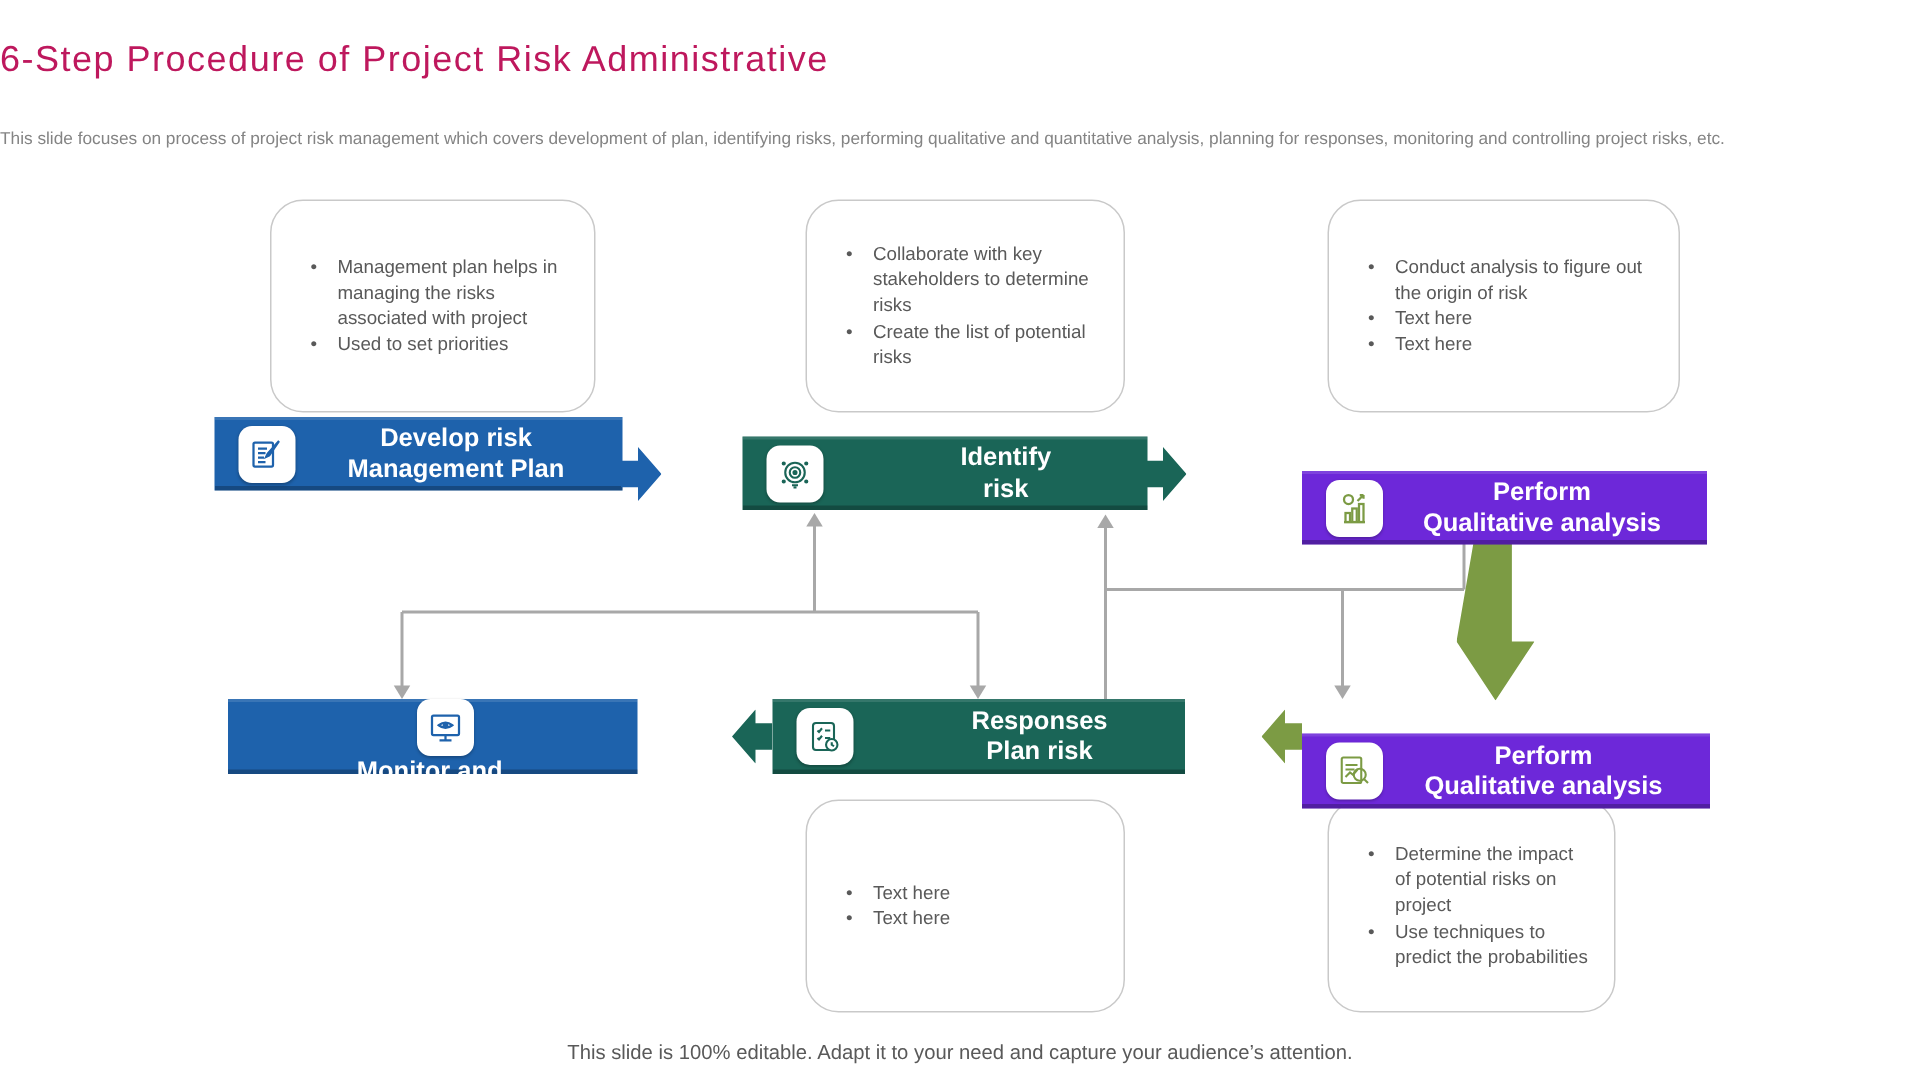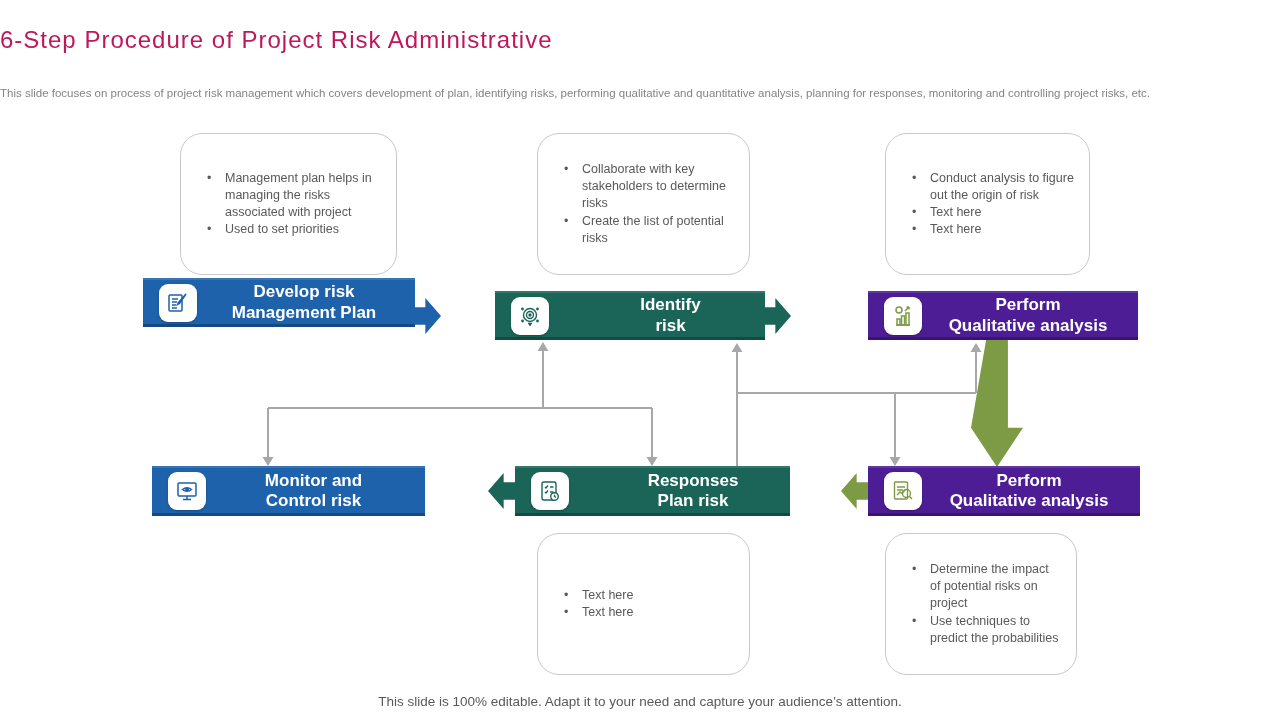--- a/index.html
+++ b/index.html
@@ -21,21 +21,21 @@
   .callout li::before{content:"\2022";position:absolute;left:12px;top:0;color:#595959;}
 
   .banner{position:absolute;height:49px;display:flex;align-items:center;color:#fff;}
   .banner .tile{width:38px;height:38px;background:#fff;border-radius:9px;margin-left:16px;
          flex:0 0 auto;display:flex;align-items:center;justify-content:center;
          box-shadow:0 1px 2px rgba(0,0,0,.25);}
   .banner .label{flex:1;text-align:center;font-size:17px;font-weight:bold;
          line-height:1.18;padding:0 8px 0 4px;}
   .blue{background:#1e62ac;box-shadow:inset 0 -3px 0 rgba(0,0,0,.25), inset 0 2px 0 rgba(255,255,255,.12);}
   .teal{background:#1a6557;box-shadow:inset 0 -3px 0 rgba(0,0,0,.25), inset 0 2px 0 rgba(255,255,255,.12);gap:31px;}
-  .olive{background:#4c1d95;box-shadow:inset 0 -3px 0 rgba(0,0,0,.25), inset 0 2px 0 rgba(255,255,255,.12);}
+  .olive{background:#6d28d9;box-shadow:inset 0 -3px 0 rgba(0,0,0,.25), inset 0 2px 0 rgba(255,255,255,.12);margin-top:23px;}
 
   .arrow-right{position:absolute;width:27px;height:40px;
          clip-path:polygon(0 28%, 42% 28%, 42% 5%, 100% 50%, 42% 95%, 42% 72%, 0 72%);}
   .arrow-left{position:absolute;width:27px;height:40px;
          clip-path:polygon(100% 28%, 58% 28%, 58% 5%, 0 50%, 58% 95%, 58% 72%, 100% 72%);}
   .fill-blue{background:#1e62ac;} .fill-teal{background:#1a6557;} .fill-olive{background:#7c9b44;}
   .big-down-arrow{position:absolute;left:971px;top:340px;width:52px;height:127px;background:#7c9b44;
          clip-path:polygon(29% 0, 71% 0, 71% 69%, 100% 69%, 50% 100%, 0 69%, 29% 0);}
   .connectors{position:absolute;left:0;top:0;pointer-events:none;}
 </style>
@@ -52,21 +52,21 @@
       <li>Management plan helps in managing the risks associated with project</li>
       <li>Used to set priorities</li>
     </ul>
   </div>
   <div class="callout" style="left:537px;top:133px;width:213px;">
     <ul>
       <li>Collaborate with key stakeholders to determine risks</li>
       <li>Create the list of potential risks</li>
     </ul>
   </div>
-  <div class="callout" style="left:885px;top:133px;width:205px;">
+  <div class="callout" style="left:885px;top:133px;width:235px;">
     <ul>
       <li>Conduct analysis to figure out the origin of risk</li>
       <li>Text here</li>
       <li>Text here</li>
     </ul>
   </div>
 
   <div class="callout" style="left:537px;top:533px;width:213px;">
     <ul>
       <li>Text here</li>
@@ -148,21 +148,21 @@
         <circle cx="8" cy="6" r="3"></circle>
         <path d="M14 7 L18 3 M18 3 H15.5 M18 3 V5.5"></path>
       </svg>
     </div>
     <div class="label">
       <div>Perform</div>
       <div>Qualitative analysis</div>
     </div>
   </div>
 
-  <div class="banner blue" style="left:152px;top:466px;width:273px;height:50px;">
+  <div class="banner blue" style="left:152px;top:466px;width:273px;height:50px;flex-direction:column;">
     <div class="tile">
       <svg width="24" height="24" viewBox="0 0 24 24" fill="none" stroke="#1e62ac" stroke-width="1.5">
         <rect x="3" y="4" width="18" height="13" rx="1"></rect>
         <path d="M12 17 V20 M8 20.5 H16"></path>
         <path d="M7.5 10.5 Q12 7 16.5 10.5 Q12 14 7.5 10.5 Z"></path>
         <circle cx="12" cy="10.5" r="1.2" fill="#1e62ac"></circle>
       </svg>
     </div>
     <div class="label">
       <div>Monitor and</div>

